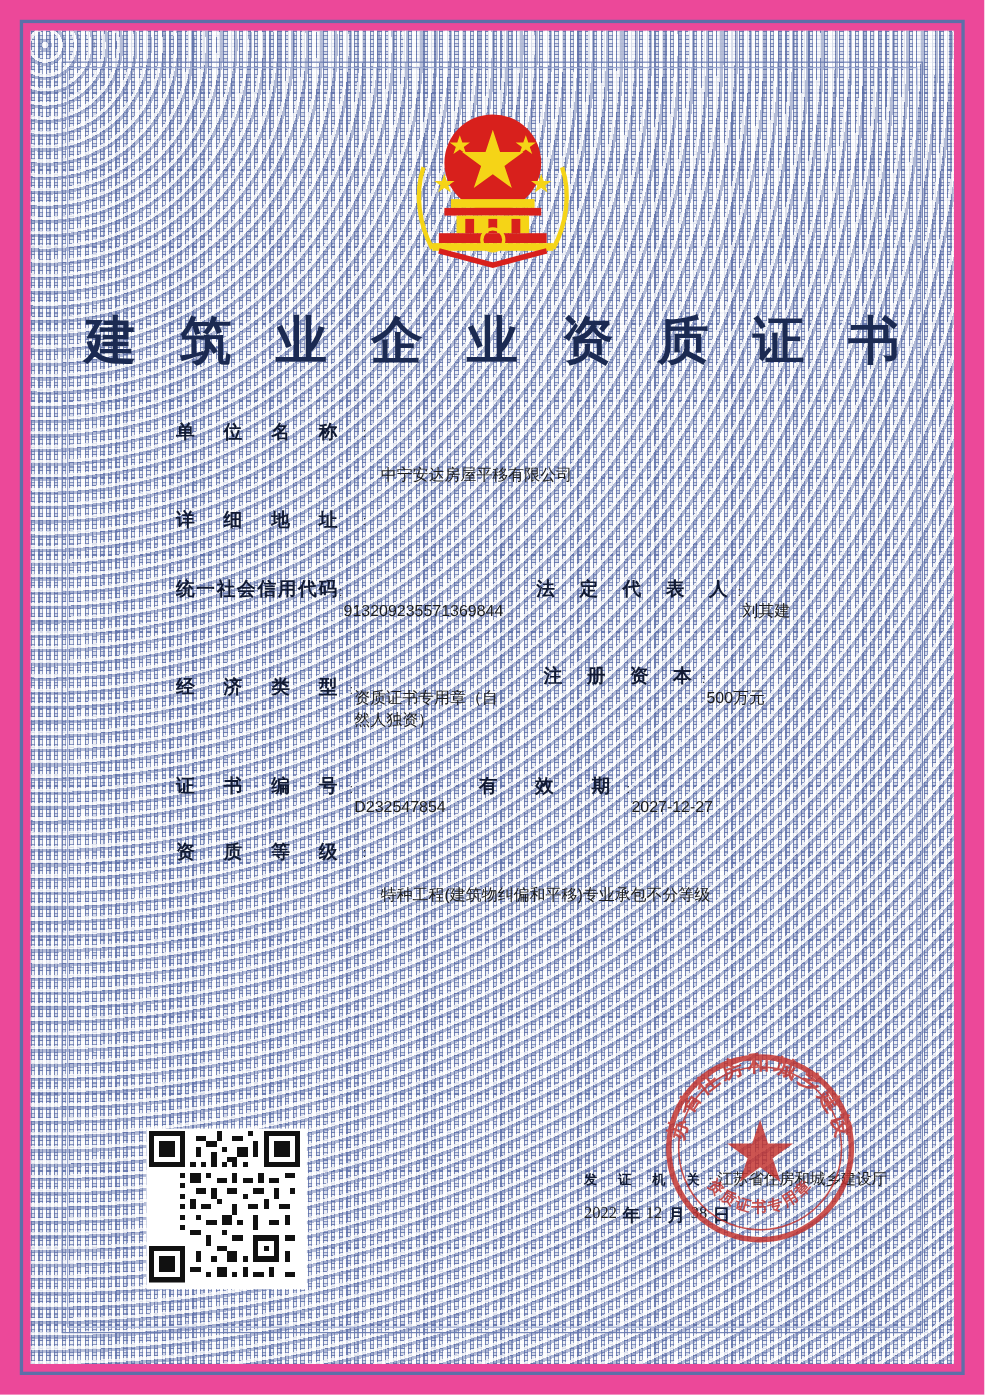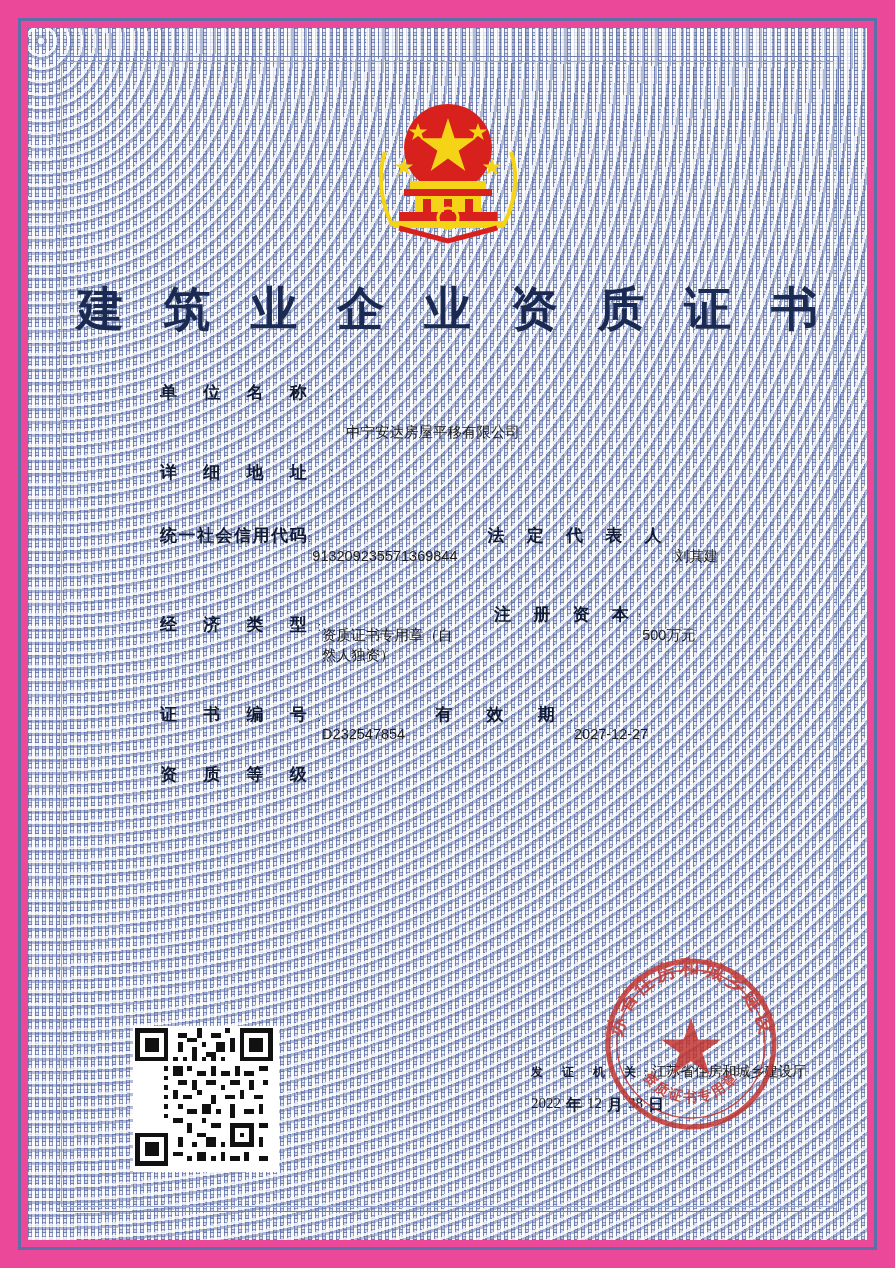--- a/index.html
+++ b/index.html
@@ -330,20 +330,21 @@
       <div class="f-cell second">
         <div class="f-label secondlbl" style="letter-spacing:15px">有 效 期</div>
         <div class="f-colon">:</div>
         <div class="f-value">2027-12-27</div>
       </div>
     </div>
 
     <div class="f-row">
       <div class="f-label lbl-4">资 质 等 级</div>
       <div class="f-colon">:</div>
+      <div class="f-value wide">特种工程(建筑物纠偏和平移)专业承包不分等级</div>
     </div>
 
   </div>
 
   <div class="qr">
     <svg viewBox="0 0 29 29" width="138" height="138" shape-rendering="crispEdges" aria-hidden="true">
       <rect width="29" height="29" fill="#ffffff"></rect>
       <g fill="#111111">
 
         <path d="M0 0h7v7H0zM1 1v5h5V1z"></path>

